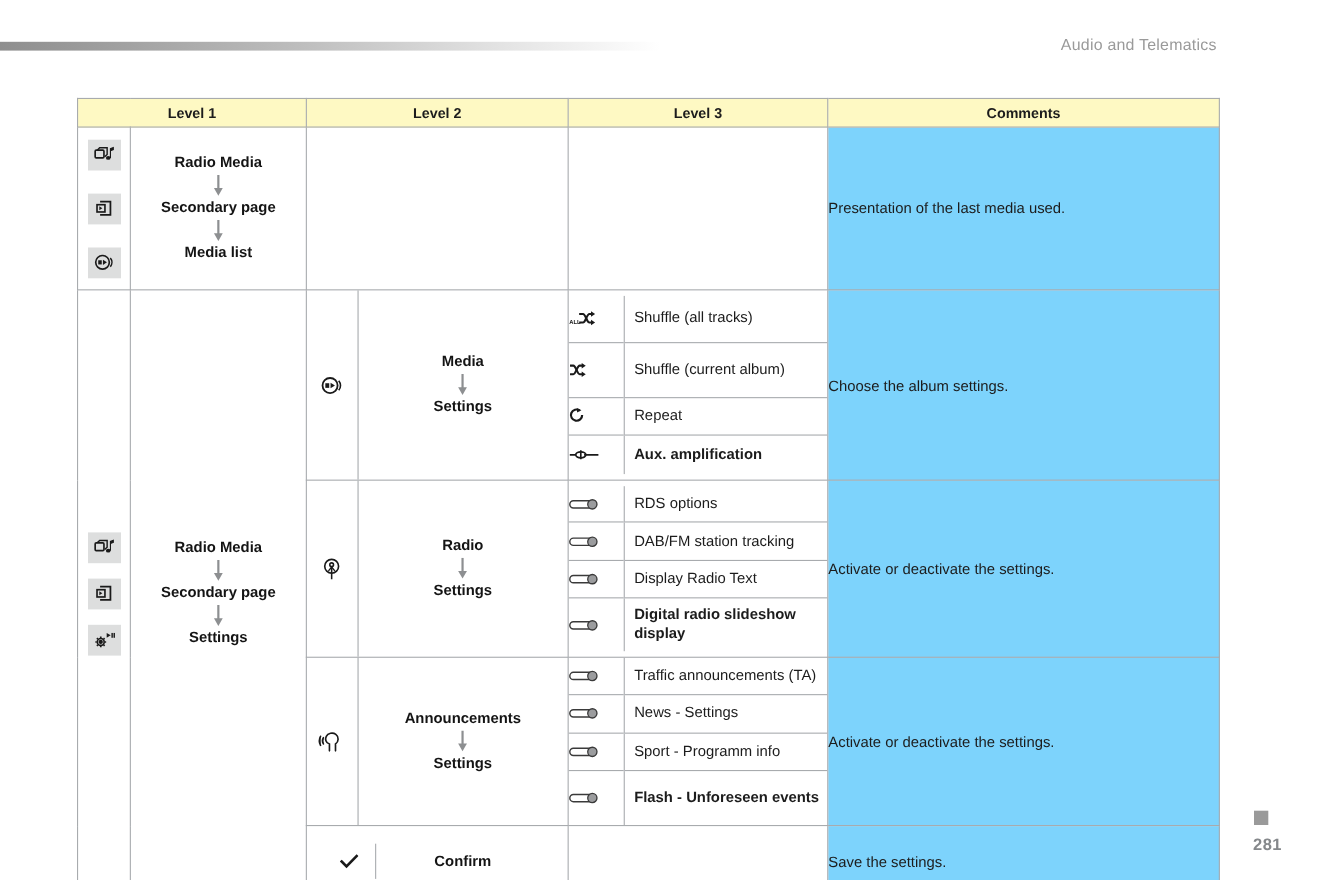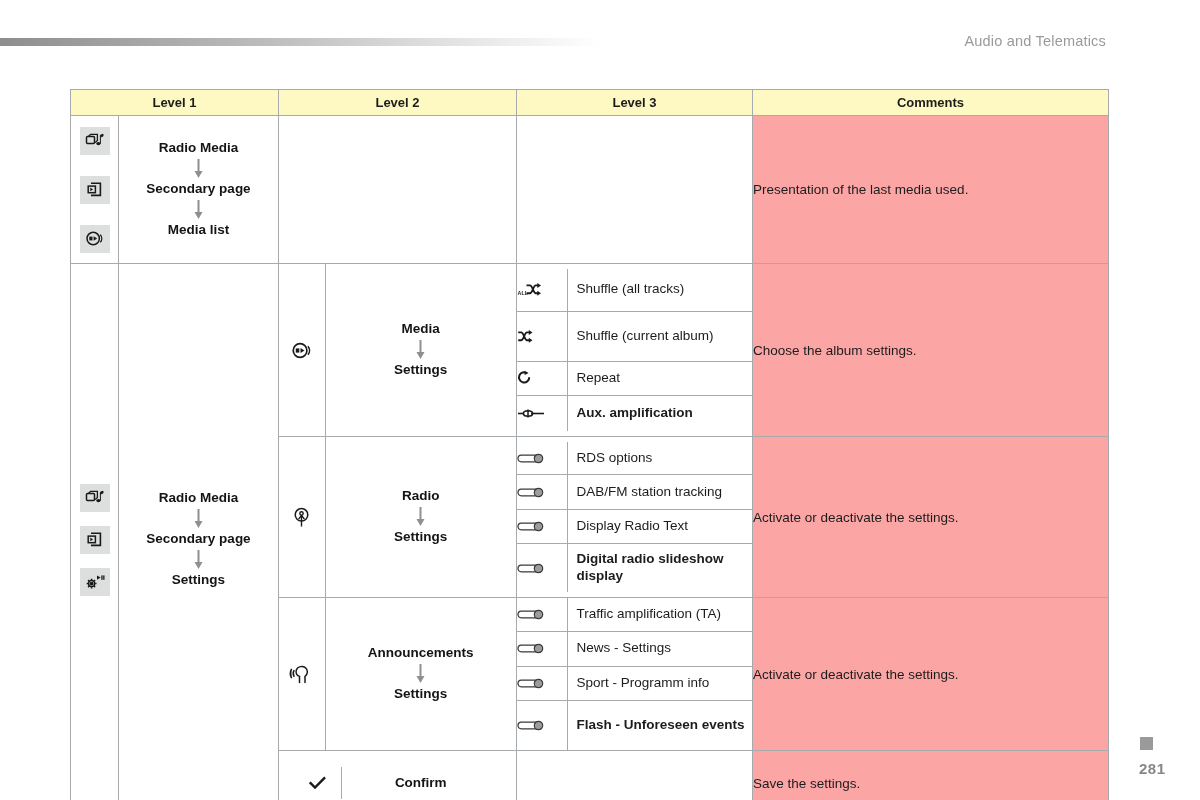--- a/index.html
+++ b/index.html
@@ -119,21 +119,21 @@
   .l2wrap { width: 100%; border-collapse: collapse; table-layout: fixed; }
   .l2wrap > tbody > tr > td { border: none; margin-left: 36px; }
   .l2icocell {
     width: 46px;
     text-align: center;
     border-right: 1px solid #a8abae !important;
     vertical-align: middle;
   }
 
   .comments {
-    background: #fca5a5;
+    background: #7dd3fc;
     font-size: 13.5px;
     color: #1c1c1c;
     padding: 8px 12px;
     vertical-align: middle;
   }
 
   
   .pg-mark {
     position: absolute;
     left: 1140px; top: 737px;
@@ -468,21 +468,21 @@
         <td style="padding:0;">
           <table class="l3">
             <tbody>
                 <tr>
               <td class="l3ico" style="height:33px;">
                 <svg width="30" height="13" viewBox="0 0 30 13">
                   <rect x="1" y="3.2" width="21" height="6.6" rx="3.3" fill="#ffffff" stroke="#3a3a3a" stroke-width="1.3"></rect>
                   <circle cx="21.5" cy="6.5" r="4.2" fill="#9b9c9e" stroke="#3a3a3a" stroke-width="1.2"></circle>
                 </svg>
               </td>
-              <td class="l3txt">Traffic amplification (TA)</td>
+              <td class="l3txt">Traffic announcements (TA)</td>
             </tr>
             <tr>
               <td class="l3ico" style="height:35px;">
                 <svg width="30" height="13" viewBox="0 0 30 13">
                   <rect x="1" y="3.2" width="21" height="6.6" rx="3.3" fill="#ffffff" stroke="#3a3a3a" stroke-width="1.3"></rect>
                   <circle cx="21.5" cy="6.5" r="4.2" fill="#9b9c9e" stroke="#3a3a3a" stroke-width="1.2"></circle>
                 </svg>
               </td>
               <td class="l3txt">News - Settings</td>
             </tr>

